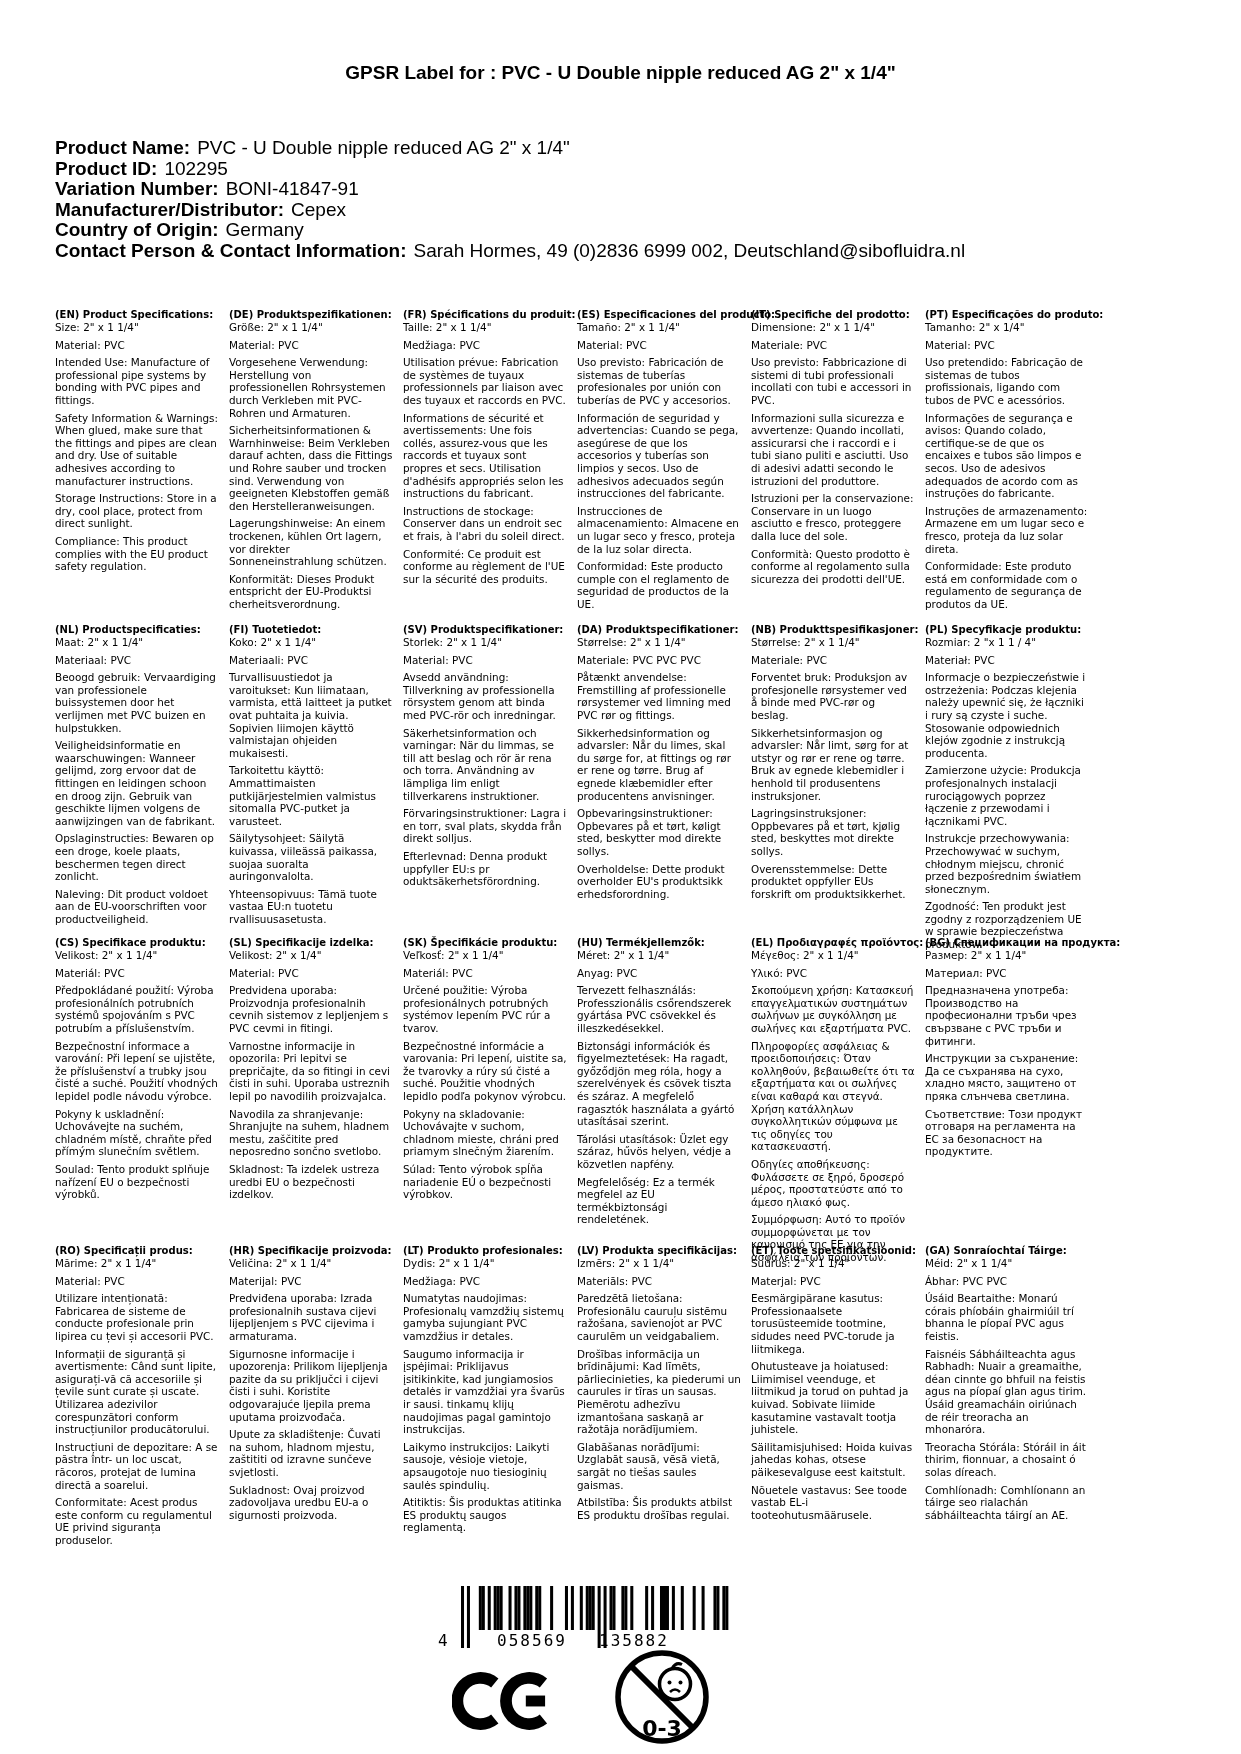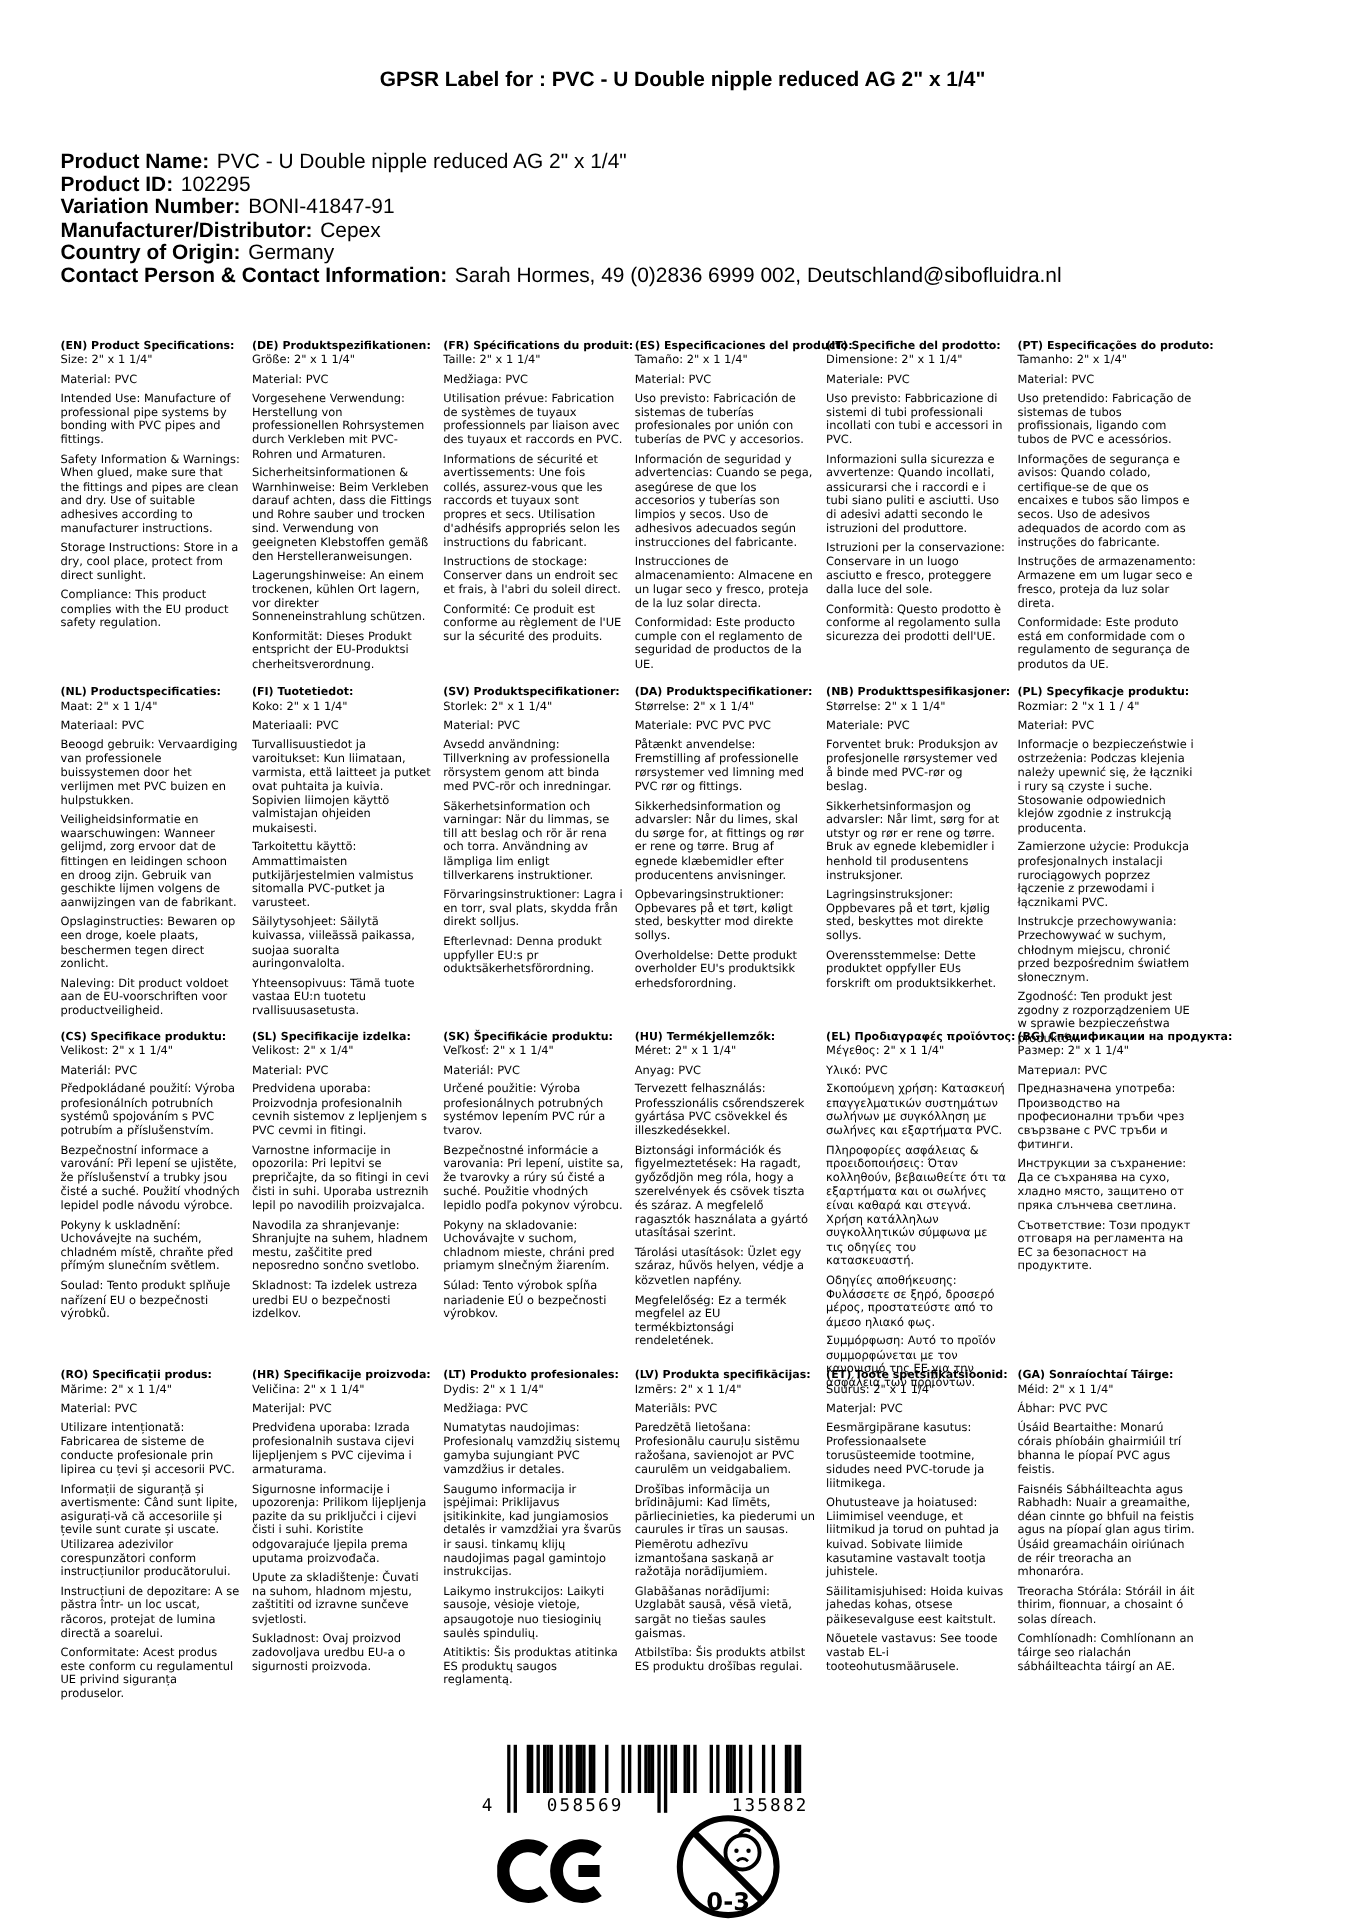--- a/index.html
+++ b/index.html
@@ -16,21 +16,21 @@
              grid-template-rows:315px 313px 308px auto;}
   .spec-block{font-size:10.4px;line-height:12.6px;overflow:visible;}
   .spec-header{font-weight:bold;font-size:10px;line-height:13px;white-space:nowrap;}
   .spec-block p{margin:0 0 5px 0;}
   .barcode{position:absolute;left:438px;top:1586px;width:312px;height:70px;}
   .barcode svg{position:absolute;left:23px;top:0;}
   .bc-digit{position:absolute;top:45px;font-family:"DejaVu Sans Mono",monospace;
             font-size:16px;letter-spacing:2px;}
   .bc-lead{left:0;}
   .bc-left{left:31px;width:126px;text-align:center;}
-  .bc-right{left:171px;width:126px;text-align:right;}
+  .bc-right{left:161px;width:126px;text-align:left;}
   .ce{position:absolute;left:452px;top:1662px;}
   .age{position:absolute;left:612px;top:1647px;}
   svg{display:block;}
 </style>
 </head>
 <body>
 
 <div class="page">
 
   <div class="title">GPSR Label for : PVC - U Double nipple reduced AG 2" x 1/4"</div>

